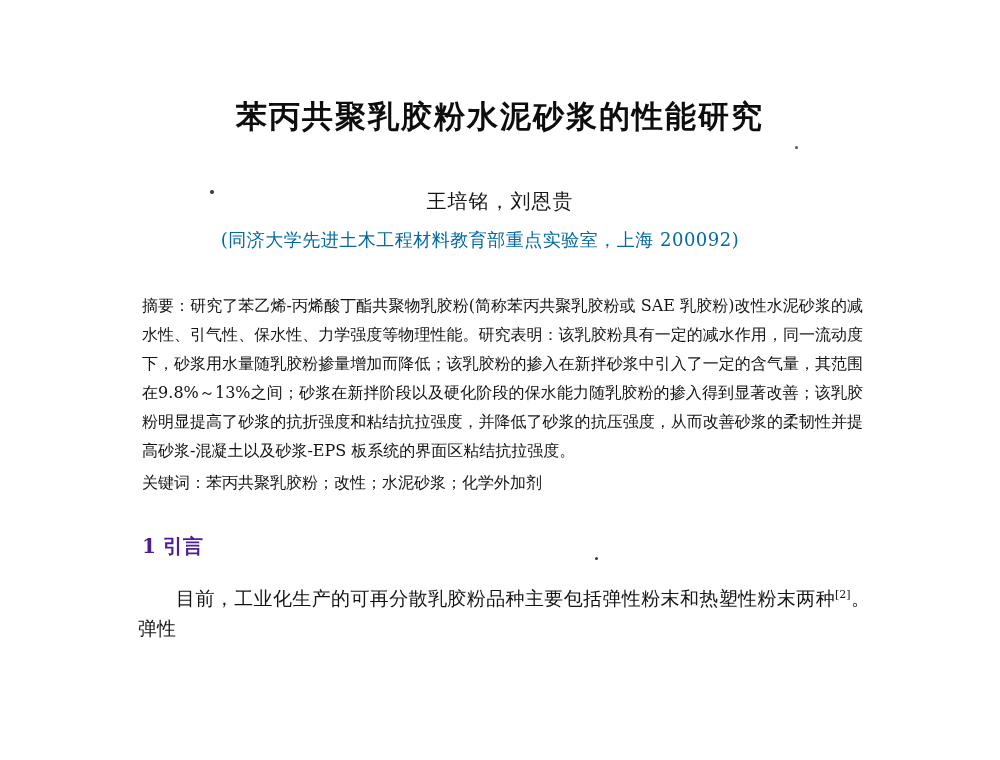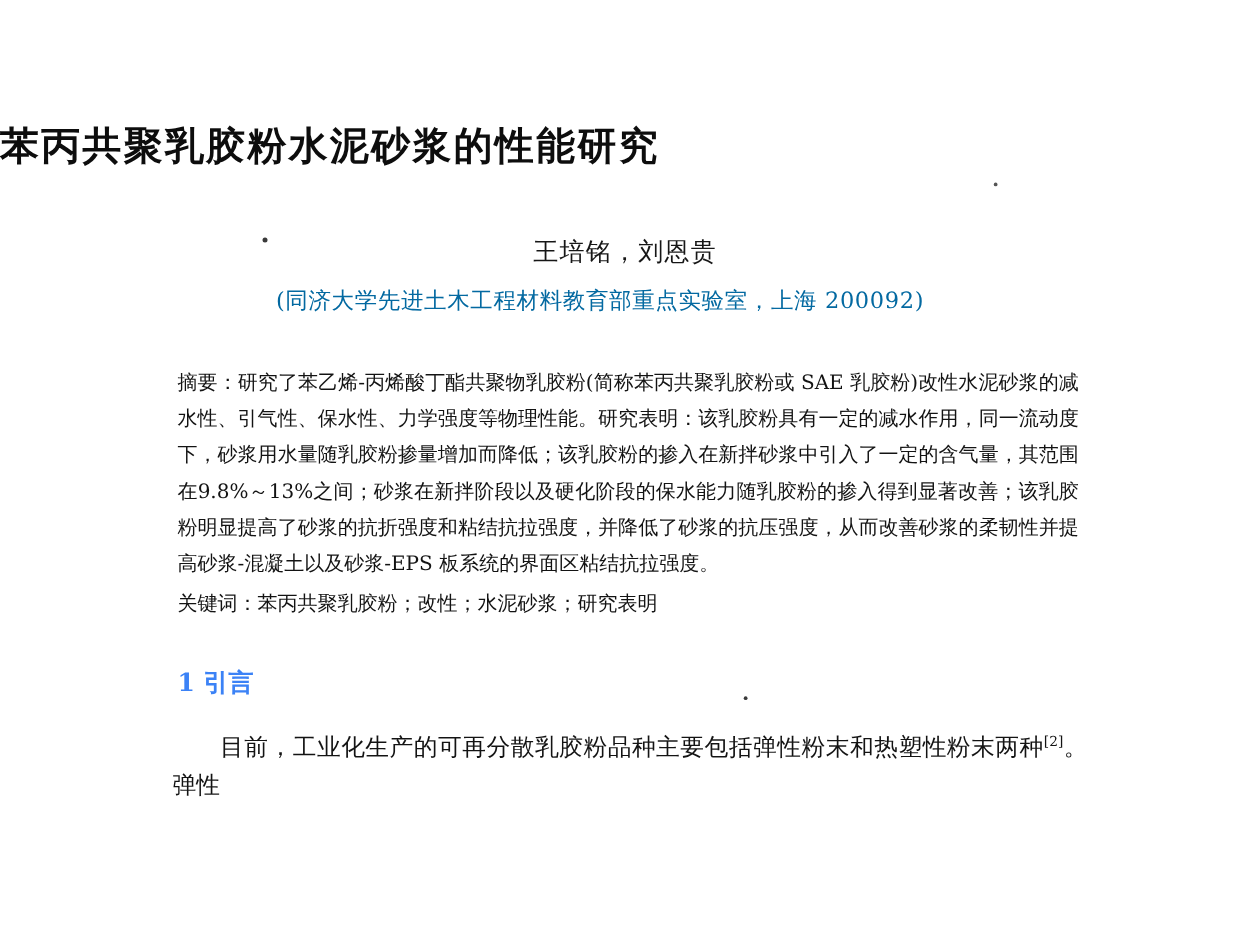--- a/index.html
+++ b/index.html
@@ -15,21 +15,21 @@
     overflow: hidden;
     font-family: "DejaVu Serif", serif;
     color: #111111;
   }
   .title {
     position: absolute;
     top: 96px;
     left: 0;
     width: 1000px;
     margin: 0;
-    text-align: left;
+    text-align: center;
     font-size: 31px;
     font-weight: 700;
     letter-spacing: 2px;
     color: #0d0d0d;
   }
   .authors {
     position: absolute;
     top: 188px;
     left: 0;
     width: 1000px;
@@ -72,21 +72,21 @@
     line-height: 29px;
     color: #131313;
   }
   .sec-heading {
     position: absolute;
     top: 533px;
     left: 142px;
     margin: 0;
     font-size: 20px;
     font-weight: 700;
-    color: #3b82f6;
+    color: #4c1d95;
   }
   .body-block {
     position: absolute;
     top: 583px;
     left: 138px;
     width: 732px;
     font-size: 19px;
     line-height: 30px;
     text-align: justify;
     color: #131313;
@@ -115,21 +115,21 @@
 <div class="page">
 
   <h1 class="title">苯丙共聚乳胶粉水泥砂浆的性能研究</h1>
 
   <div class="authors">王培铭，刘恩贵</div>
 
   <div class="affiliation">(同济大学先进土木工程材料教育部重点实验室，上海 200092)</div>
 
   <p class="abstract"><span class="lbl">摘要：</span><span>研究了苯乙烯-丙烯酸丁酯共聚物乳胶粉(简称苯丙共聚乳胶粉或 SAE 乳胶粉)改性水泥砂浆的减水性、引气性、保水性、力学强度等物理性能。研究表明：该乳胶粉具有一定的减水作用，同一流动度下，砂浆用水量随乳胶粉掺量增加而降低；该乳胶粉的掺入在新拌砂浆中引入了一定的含气量，其范围在9.8%～13%之间；砂浆在新拌阶段以及硬化阶段的保水能力随乳胶粉的掺入得到显著改善；该乳胶粉明显提高了砂浆的抗折强度和粘结抗拉强度，并降低了砂浆的抗压强度，从而改善砂浆的柔韧性并提高砂浆-混凝土以及砂浆-EPS 板系统的界面区粘结抗拉强度。</span></p>
 
-  <p class="keywords"><span class="lbl">关键词：</span><span>苯丙共聚乳胶粉；改性；水泥砂浆；研究表明</span></p>
+  <p class="keywords"><span class="lbl">关键词：</span><span>苯丙共聚乳胶粉；改性；水泥砂浆；化学外加剂</span></p>
 
   <h2 class="sec-heading">1 引言</h2>
 
   <div class="body-block">
     <p><span>目前，工业化生产的可再分散乳胶粉品种主要包括弹性粉末和热塑性粉末两种</span><sup class="ref">[2]</sup><span>。弹性</span></p>
   </div>
 
   <div class="speck" id="speck-1"></div>
   <div class="speck" id="speck-2"></div>
   <div class="speck" id="speck-3"></div>

